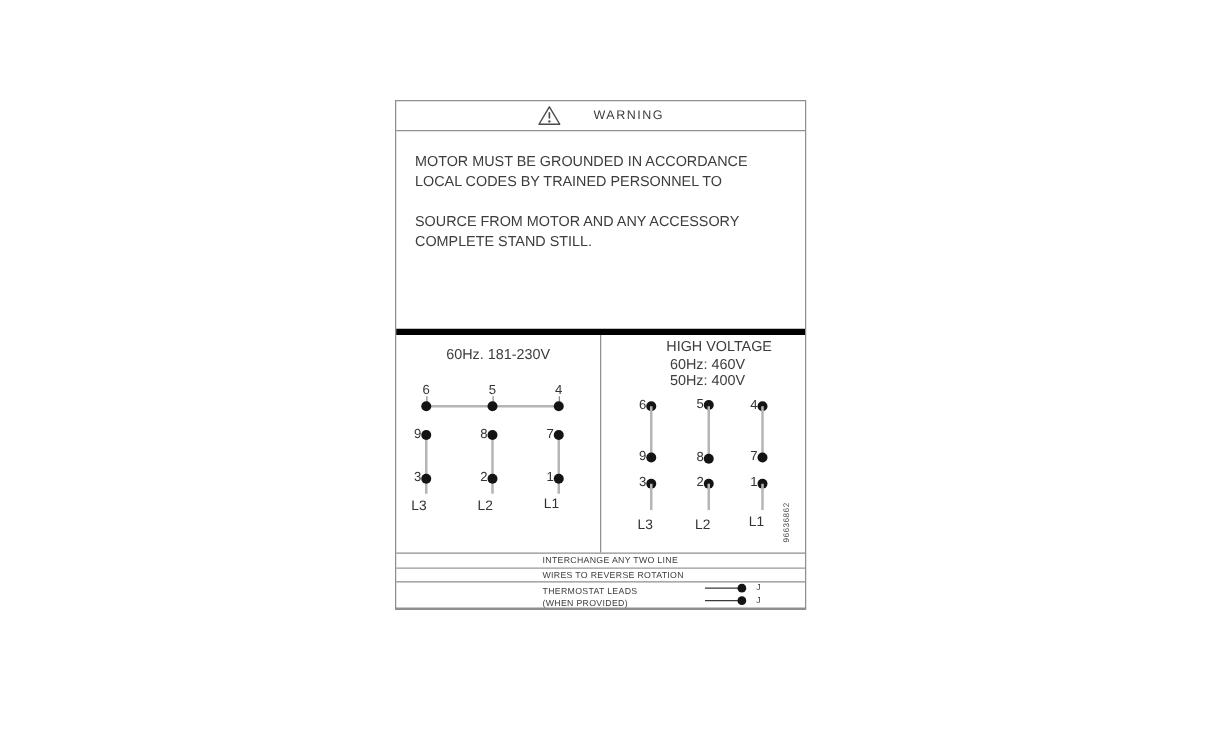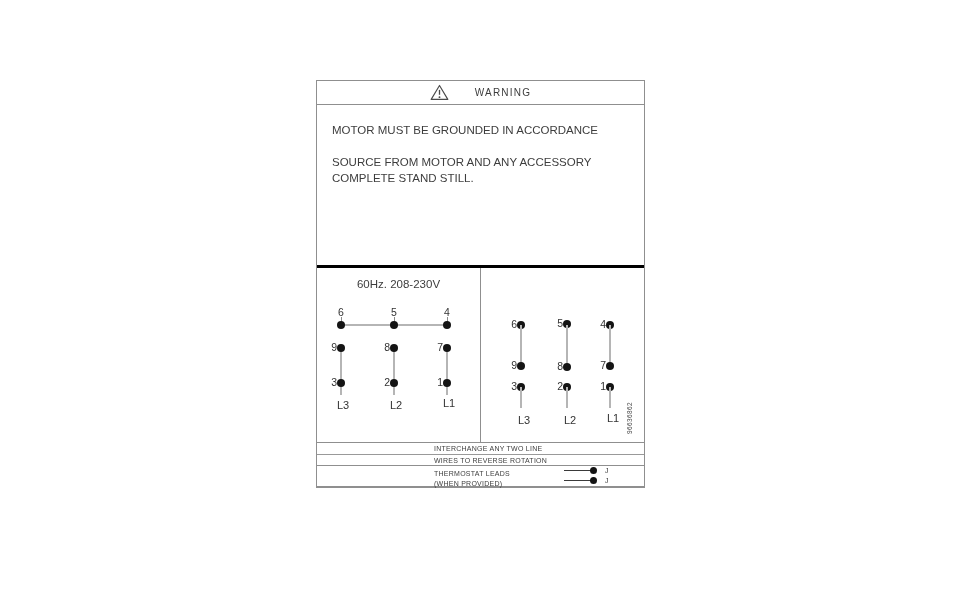--- a/index.html
+++ b/index.html
@@ -14,42 +14,42 @@
     background:#ffffff;
   }
   
   .hdr{
     height:23px;border-bottom:1px solid #8f8f8f;
     display:flex;align-items:center;justify-content:center;gap:26px;
   }
   .hdr-title{font-size:10px;letter-spacing:1.2px;color:#3c3c3c;}
   
   .warn-text{
-    height:163px;border-bottom:3px solid #000000;
+    height:163px;border-bottom:5px solid #000000;
     padding:17px 0 0 15px;box-sizing:border-box;
   }
   .warn-text .para{margin:0 0 16px 0;}
   .warn-text .tline{
     font-size:11.5px;line-height:16px;white-space:nowrap;color:#3d3d3d;
   }
   
   .volt{position:relative;height:174px;border-bottom:1px solid #8f8f8f;}
   .vdiv{position:absolute;left:163px;top:0;bottom:0;width:1px;background:#8f8f8f;}
   .sec-title{position:absolute;font-size:11.5px;color:#3d3d3d;white-space:nowrap;}
   .lv-head{left:0;width:163px;text-align:center;top:9px;line-height:15px;}
   .hv-head{left:216px;top:4px;line-height:13.5px;}
   .hv-head .sub{margin-left:3px;}
   .dot{position:absolute;width:8px;height:8px;border-radius:50%;background:#141414;}
   .hline{position:absolute;height:2px;background:#b5b5b5;}
   .vline{position:absolute;width:2px;background:#b5b5b5;}
   .tick{position:absolute;width:1px;height:5px;background:#8a8a8a;}
   .tnum{position:absolute;font-size:10.5px;color:#333;line-height:11px;}
   .tnum.ctr{width:20px;text-align:center;}
   .tnum.rgt{width:18px;text-align:right;}
-  .llab{position:absolute;font-size:11px;color:#333;width:28px;text-align:center;line-height:12px;}
+  .llab{position:absolute;font-size:11px;color:#333;width:28px;line-height:12px;}
   .pnum{
     position:absolute;left:309px;top:118px;height:48px;
     writing-mode:vertical-rl;transform:rotate(180deg);
     font-size:6.5px;letter-spacing:0.4px;color:#4a4a4a;
   }
   
   .nrow{box-sizing:border-box;padding-left:117px;font-size:7px;letter-spacing:0.25px;color:#3d3d3d;white-space:nowrap;}
   .nrow1{height:12px;line-height:12px;border-bottom:1px solid #999;}
   .nrow2{height:11px;line-height:11px;border-bottom:1px solid #8f8f8f;}
   .nrow3{height:20px;}
@@ -68,32 +68,33 @@
       <path d="M10 1.5 L18.8 16.3 L1.2 16.3 Z" fill="none" stroke="#4a4a4a" stroke-width="1.2" stroke-linejoin="round"></path>
       <line x1="10" y1="6.2" x2="10" y2="11.4" stroke="#4a4a4a" stroke-width="1.4"></line>
       <circle cx="10" cy="13.9" r="1" fill="#4a4a4a"></circle>
     </svg>
     <span class="hdr-title">WARNING</span>
   </div>
 
   <div class="warn-text">
     <div class="para">
       <div class="tline">MOTOR MUST BE GROUNDED IN ACCORDANCE</div>
+      <div class="tline">LOCAL CODES BY TRAINED PERSONNEL TO</div>
     </div>
     <div class="para">
       <div class="tline">SOURCE FROM MOTOR AND ANY ACCESSORY</div>
       <div class="tline">COMPLETE STAND STILL.</div>
     </div>
   </div>
 
   <div class="volt">
     <div class="vdiv"></div>
 
     <div class="sec-title lv-head">
-      <div>60Hz. 208-230V</div>
+      <div>60Hz. 181-230V</div>
     </div>
 
     <div class="hline" style="left:24px;top:56px;width:108px;"></div>
     <span class="tnum ctr" style="left:14px;top:39px;">6</span>
     <span class="tnum ctr" style="left:67px;top:39px;">5</span>
     <span class="tnum ctr" style="left:120px;top:39px;">4</span>
     <div class="tick" style="left:24px;top:49px;"></div>
     <div class="tick" style="left:77px;top:49px;"></div>
     <div class="tick" style="left:130px;top:49px;"></div>
     <div class="dot" style="left:20px;top:53px;"></div>
@@ -115,20 +116,25 @@
     <span class="tnum rgt" style="left:55px;top:109px;">2</span>
     <span class="tnum rgt" style="left:108px;top:109px;">1</span>
     <div class="dot" style="left:20px;top:111px;"></div>
     <div class="dot" style="left:73px;top:111px;"></div>
     <div class="dot" style="left:126px;top:111px;"></div>
 
     <span class="llab" style="left:12px;top:131px;">L3</span>
     <span class="llab" style="left:65px;top:131px;">L2</span>
     <span class="llab" style="left:118px;top:129px;">L1</span>
 
+    <div class="sec-title hv-head">
+      <div>HIGH VOLTAGE</div>
+      <div class="sub">60Hz: 460V</div>
+      <div class="sub">50Hz: 400V</div>
+    </div>
 
     <span class="tnum rgt" style="left:182px;top:51px;">6</span>
     <span class="tnum rgt" style="left:228px;top:50px;">5</span>
     <span class="tnum rgt" style="left:271px;top:51px;">4</span>
     <div class="dot" style="left:200px;top:53px;"></div>
     <div class="dot" style="left:246px;top:52px;"></div>
     <div class="dot" style="left:289px;top:53px;"></div>
 
     <div class="vline" style="left:203px;top:57px;height:41px;"></div>
     <div class="vline" style="left:249px;top:57px;height:41px;"></div>

